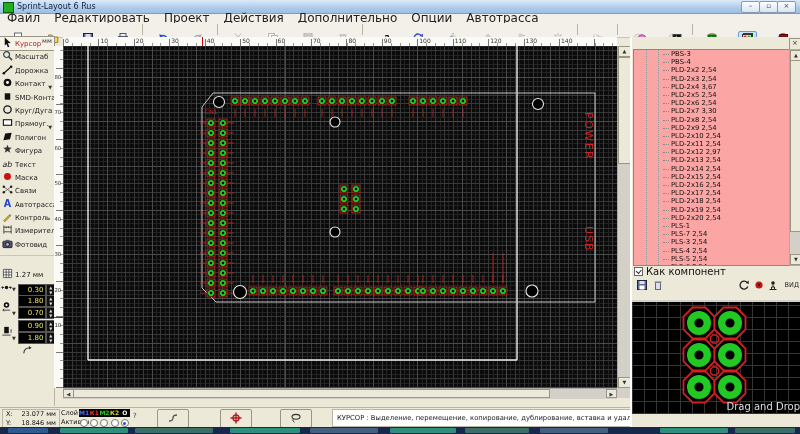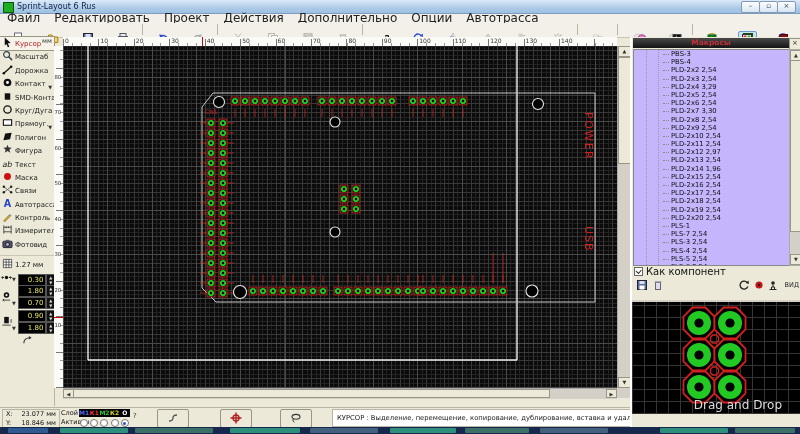--- a/index.html
+++ b/index.html
@@ -24,21 +24,21 @@
   .tsep{display:inline-block;vertical-align:top;width:1px;height:11px;background:#b9b5a5;margin:1px 2px 0 2px;}
   #tb-right{position:absolute;right:1px;top:1px;}
   
   #leftpanel{position:absolute;left:0;top:37px;width:54px;height:369px;background:#ece9d8;border-right:1px solid #b9b5a5;}
   .tool{position:relative;height:13.4px;line-height:13.4px;white-space:nowrap;cursor:default;}
   .tool svg{vertical-align:-2px;margin:0 2px 0 2px;}
   .tool .tlabel{font-size:7px;color:#222;}
   .tool.sel{background:#f6f3ea;outline:1px solid #9a9684;}
   .tool.sel .tlabel{color:#b02020;}
   .tool .dd{position:absolute;right:2px;top:4px;font-size:5px;color:#333;}
-  #gridrow{position:relative;margin-top:4px;border-top:1px solid #cac6b6;padding-top:2px;height:13px;line-height:13px;}
+  #gridrow{position:relative;margin-top:4px;border-top:1px solid #cac6b6;padding-top:12px;height:13px;line-height:13px;}
   #gridrow svg{vertical-align:-2px;margin:0 2px;}
   #gridrow .tlabel{font-size:7px;}
   .prow{position:relative;height:12px;margin:1px 0 0 1px;white-space:nowrap;}
   .prow svg{vertical-align:-2px;}
   .pval{display:inline-block;width:24px;height:10px;background:#000;color:#e8e464;font-size:7px;line-height:10px;
         text-align:right;padding-right:2px;border:1px solid #555;vertical-align:top;}
   .spin{display:inline-block;width:7px;height:10px;background:#111;border:1px solid #555;color:#ddd;
         font-size:4px;line-height:5px;text-align:center;vertical-align:top;}
   .pdd{font-size:5px;color:#333;}
   
@@ -87,34 +87,34 @@
   .sbtn{position:absolute;top:1px;width:30px;height:17px;background:#ece9d8;border:1px solid #9a9684;border-radius:2px;text-align:center;}
   .sbtn svg{margin-top:2px;}
   #hintbox{position:absolute;left:332px;top:1px;width:296px;height:16px;background:#fff;border:1px solid #b9b5a5;
      font-size:6.8px;line-height:16px;padding-left:4px;overflow:hidden;white-space:nowrap;color:#222;}
   
   #rightpanel{position:absolute;left:630px;top:37px;width:170px;height:390px;background:#ece9d8;border-left:2px solid #fff;}
   #macros-header{position:absolute;left:1px;top:1px;width:156px;height:10px;background:linear-gradient(#4a4a4a,#141414);
      text-align:center;font-size:7.5px;font-weight:bold;color:#c03038;line-height:10px;}
   #macros-close{position:absolute;right:1px;top:1px;width:10px;height:10px;background:#ece9d8;border:1px solid #9a9684;
      font-size:7px;line-height:9px;text-align:center;color:#333;}
-  #maclist{position:absolute;left:1px;top:12px;width:156px;height:215px;background:#c4b5fd;border:1px solid #888;overflow:hidden;}
+  #maclist{position:absolute;left:1px;top:12px;width:156px;height:215px;background:#fca5a5;border:1px solid #888;overflow:hidden;}
   .treeline{position:absolute;top:0;bottom:0;width:0;border-left:1px dotted #999;}
   .mitem{position:relative;height:8.2px;line-height:8.2px;font-size:6.8px;padding-left:37px;white-space:nowrap;color:#111;}
   .mitem::before{content:"";position:absolute;left:29px;top:4px;width:6px;border-top:1px dotted #888;}
   #macscroll{position:absolute;left:157px;top:12px;width:12px;height:215px;background:#d4d0c8;border:1px solid #aaa;}
   #comp-row{position:absolute;left:2px;top:230px;height:9px;font-size:10px;line-height:9px;}
   #comp-check{display:inline-block;width:7px;height:7px;background:#fff;border:1px solid #666;position:relative;vertical-align:-1px;margin-right:3px;}
   #comp-check::after{content:"";position:absolute;left:1px;top:0.5px;width:4px;height:2.5px;border-left:1.5px solid #222;border-bottom:1.5px solid #222;transform:rotate(-50deg);}
   .mbtn{position:absolute;top:242px;width:13px;height:12px;text-align:center;}
   #view-label{position:absolute;top:244px;right:3px;font-size:6.5px;color:#222;}
   #preview{position:absolute;left:0px;top:263px;width:170px;height:112px;background:#000;border-top:2px solid #d4d0c8;
      background-image:repeating-linear-gradient(90deg,#343434 0 1px,transparent 1px 12px),
                       repeating-linear-gradient(0deg,#343434 0 1px,transparent 1px 12px);}
-  #dragdrop{position:absolute;right:20px;bottom:2px;font-size:12px;color:#ddd;}
+  #dragdrop{position:absolute;right:2px;bottom:2px;font-size:10px;color:#ddd;}
   
   #taskbar{position:absolute;left:0;top:427px;width:800px;height:7px;background:#16294d;}
   .task{position:absolute;top:1px;height:5px;border-radius:1px;}
 </style>
 </head>
 <body>
 
 <div id="app">
 
   <div id="titlebar">
@@ -778,41 +778,40 @@
           <path d="M6 0.5 V11.5 M0.5 6 H11.5" stroke="#b02020" stroke-width="1.4"></path>
         </svg></div>
     <div class="sbtn" style="left:280px;"><svg width="12" height="12" viewBox="0 0 12 12">
           <ellipse cx="6" cy="4.8" rx="4" ry="2.4" fill="none" stroke="#333" stroke-width="1.1"></ellipse>
           <path d="M3.2 6.8 Q2 9 4.5 10.2" stroke="#333" fill="none" stroke-width="1"></path>
         </svg></div>
     <div id="hintbox">КУРСОР   : Выделение, перемещение, копирование, дублирование, вставка и удаление</div>
   </div>
 
   <div id="rightpanel">
-    <div id="macros-header">Макросы</div>
     <div id="macros-close">×</div>
     <div id="maclist">
       <div class="treeline" style="left:12px;"></div>
       <div class="treeline" style="left:24px;"></div>
       <div id="macitems">
           <div class="mitem">PBS-3</div>
           <div class="mitem">PBS-4</div>
           <div class="mitem">PLD-2x2  2,54</div>
           <div class="mitem">PLD-2x3  2,54</div>
-          <div class="mitem">PLD-2x4  3,29</div>
+          <div class="mitem">PLD-2x4  3,67</div>
           <div class="mitem">PLD-2x5  2,54</div>
           <div class="mitem">PLD-2x6  2,54</div>
           <div class="mitem">PLD-2x7  3,30</div>
           <div class="mitem">PLD-2x8  2,54</div>
           <div class="mitem">PLD-2x9  2,54</div>
           <div class="mitem">PLD-2x10  2,54</div>
           <div class="mitem">PLD-2x11  2,54</div>
           <div class="mitem">PLD-2x12  2,97</div>
           <div class="mitem">PLD-2x13  2,54</div>
-          <div class="mitem">PLD-2x14  1,96</div>
+          <div class="mitem">PLD-2x14  2,54</div>
           <div class="mitem">PLD-2x15  2,54</div>
           <div class="mitem">PLD-2x16  2,54</div>
           <div class="mitem">PLD-2x17  2,54</div>
           <div class="mitem">PLD-2x18  2,54</div>
           <div class="mitem">PLD-2x19  2,54</div>
           <div class="mitem">PLD-2x20  2,54</div>
           <div class="mitem">PLS-1</div>
           <div class="mitem">PLS-7  2,54</div>
           <div class="mitem">PLS-3  2,54</div>
           <div class="mitem">PLS-4  2,54</div>

